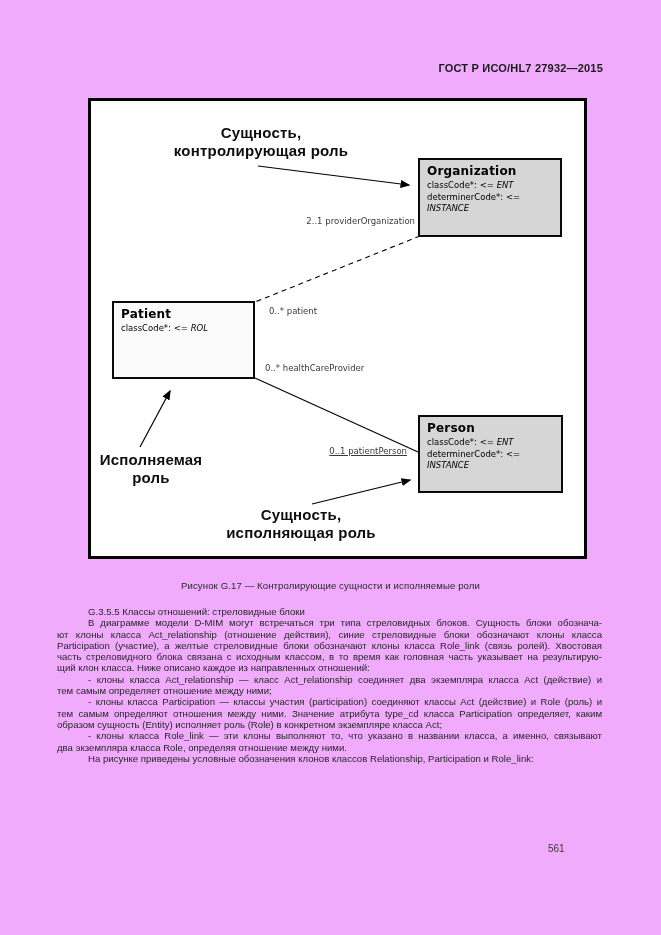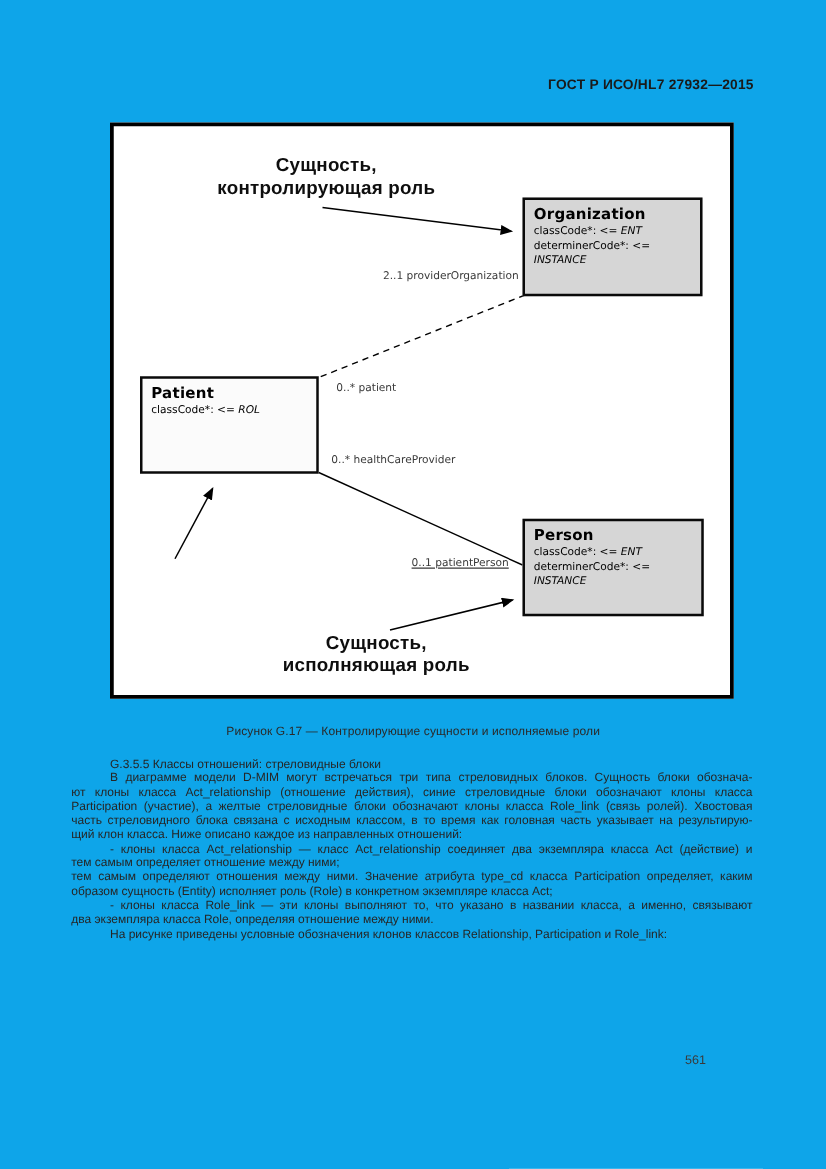--- a/index.html
+++ b/index.html
@@ -1,20 +1,20 @@
 <!DOCTYPE html>
 <html><head>
 <meta charset="utf-8">
 <style>
   html,body{margin:0;padding:0;}
   body{
     width:661px;height:935px;background:#ffffff;position:relative;
     font-family:"Liberation Sans",sans-serif;color:#222;overflow:hidden;
   }
-  .page{position:absolute;left:0;top:0;width:661px;height:935px;background:#0ea5e9;}
+  .page{position:absolute;left:0;top:0;width:661px;height:935px;background:#f0abfc;}
 
   .doc-header{
     position:absolute;top:62px;right:58px;
     font-size:11px;font-weight:bold;color:#1a1a1a;letter-spacing:.2px;
   }
 
   
   .diagram{
     position:absolute;left:88px;top:98px;width:499px;height:461px;
     border:3px solid #000;box-sizing:border-box;background:#fff;
@@ -123,39 +123,44 @@
         <div class="uml-attr"><span class="an">classCode*:</span> <span class="av">&lt;= ENT</span></div>
         <div class="uml-attr"><span class="an">determinerCode*:</span> <span class="av">&lt;= INSTANCE</span></div>
       </div>
     </div>
 
     <div class="mult m-providerOrganization">2..1 providerOrganization</div>
     <div class="mult m-patient">0..* patient</div>
     <div class="mult m-healthCareProvider">0..* healthCareProvider</div>
     <div class="mult m-patientPerson">0..1 patientPerson</div>
 
+    <div class="big-label lbl-played">
+      <div>Исполняемая</div>
+      <div>роль</div>
+    </div>
 
     <div class="big-label lbl-playing">
       <div>Сущность,</div>
       <div>исполняющая роль</div>
     </div>
 
   </div>
 
   <div class="caption">Рисунок G.17 — Контролирующие сущности и исполняемые роли</div>
 
   <div class="body-text">
     <div class="line noj ind">G.3.5.5 Классы отношений: стреловидные блоки</div>
     <div class="line ind">В диаграмме модели D-MIM могут встречаться три типа стреловидных блоков. Сущность блоки обознача-</div>
     <div class="line">ют клоны класса Act_relationship (отношение действия), синие стреловидные блоки обозначают клоны класса</div>
     <div class="line">Participation (участие), а желтые стреловидные блоки обозначают клоны класса Role_link (связь ролей). Хвостовая</div>
     <div class="line">часть стреловидного блока связана с исходным классом, в то время как головная часть указывает на результирую-</div>
     <div class="line noj">щий клон класса. Ниже описано каждое из направленных отношений:</div>
     <div class="line ind">- клоны класса Act_relationship — класс Act_relationship соединяет два экземпляра класса Act (действие) и</div>
     <div class="line noj">тем самым определяет отношение между ними;</div>
+    <div class="line ind">- клоны класса Participation — классы участия (participation) соединяют классы Act (действие) и Role (роль) и</div>
     <div class="line">тем самым определяют отношения между ними. Значение атрибута type_cd класса Participation определяет, каким</div>
     <div class="line noj">образом сущность (Entity) исполняет роль (Role) в конкретном экземпляре класса Act;</div>
     <div class="line ind">- клоны класса Role_link — эти клоны выполняют то, что указано в названии класса, а именно, связывают</div>
     <div class="line noj">два экземпляра класса Role, определяя отношение между ними.</div>
     <div class="line noj ind">На рисунке приведены условные обозначения клонов классов Relationship, Participation и Role_link:</div>
   </div>
 
   <div class="page-number">561</div>
 
 </div>

